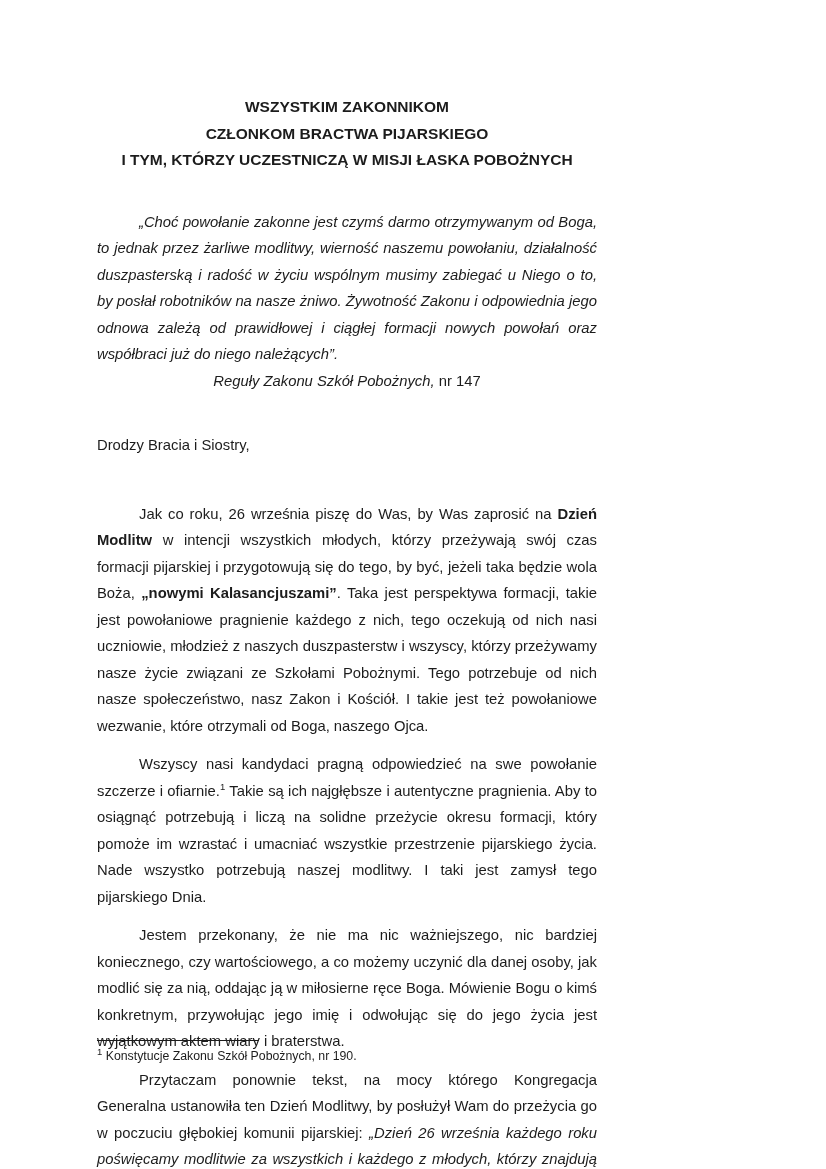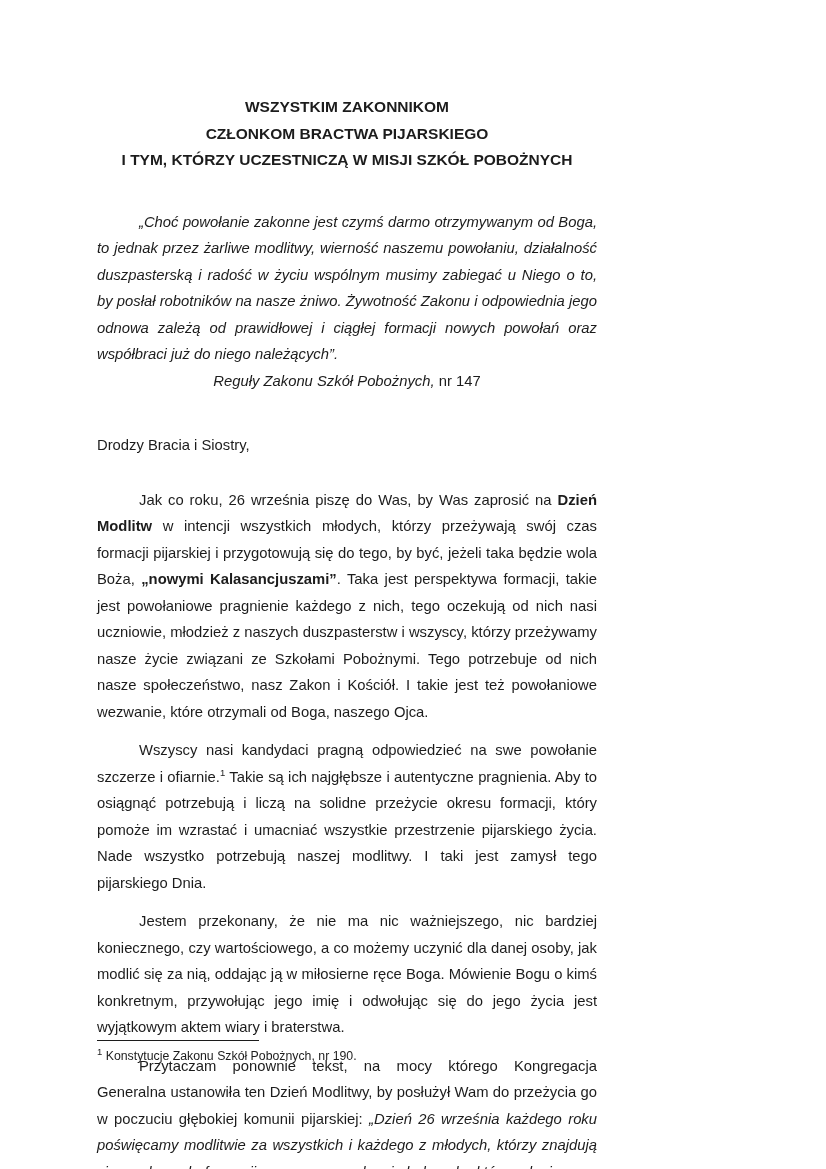--- a/index.html
+++ b/index.html
@@ -32,21 +32,21 @@
     font-style: italic;
     text-align: justify;
     text-indent: 42px;
     margin-bottom: 0;
   }
   .attribution {
     text-align: center;
     margin-bottom: 38px;
   }
   .salutation {
-    margin-bottom: 28px;
+    margin-bottom: 42px;
   }
   .body-par {
     text-align: justify;
     text-indent: 42px;
     margin-bottom: 12px;
   }
   .body-par.cutoff {
     text-align-last: justify;
     margin-bottom: 0;
   }
@@ -74,21 +74,21 @@
   }
 </style>
 </head>
 <body>
 
 <div class="page">
 
   <header class="doc-header">
     <div class="h-line">WSZYSTKIM ZAKONNIKOM</div>
     <div class="h-line">CZŁONKOM BRACTWA PIJARSKIEGO</div>
-    <div class="h-line">I TYM, KTÓRZY UCZESTNICZĄ W MISJI SZKÓŁ POBOŻNYCH</div>
+    <div class="h-line">I TYM, KTÓRZY UCZESTNICZĄ W MISJI ŁASKA POBOŻNYCH</div>
   </header>
 
   <p class="quote"><span class="i">„Choć powołanie zakonne jest czymś darmo otrzymywanym od Boga, to jednak przez żarliwe modlitwy, wierność naszemu powołaniu, działalność duszpasterską i radość w życiu wspólnym musimy zabiegać u Niego o to, by posłał robotników na nasze żniwo. Żywotność Zakonu i odpowiednia jego odnowa zależą od prawidłowej i ciągłej formacji nowych powołań oraz współbraci już do niego należących”.</span></p>
 
   <p class="attribution"><span class="i">Reguły Zakonu Szkół Pobożnych,</span><span> nr 147</span></p>
 
   <p class="salutation">Drodzy Bracia i Siostry,</p>
 
   <p class="body-par"><span>Jak co roku, 26 września piszę do Was, by Was zaprosić na </span><span class="b">Dzień Modlitw</span><span> w intencji wszystkich młodych, którzy przeżywają swój czas formacji pijarskiej i przygotowują się do tego, by być, jeżeli taka będzie wola Boża, </span><span class="b">„nowymi Kalasancjuszami”</span><span>. Taka jest perspektywa formacji, takie jest powołaniowe pragnienie każdego z nich, tego oczekują od nich nasi uczniowie, młodzież z naszych duszpasterstw i wszyscy, którzy przeżywamy nasze życie związani ze Szkołami Pobożnymi. Tego potrzebuje od nich nasze społeczeństwo, nasz Zakon i Kościół. I takie jest też powołaniowe wezwanie, które otrzymali od Boga, naszego Ojca.</span></p>
 

